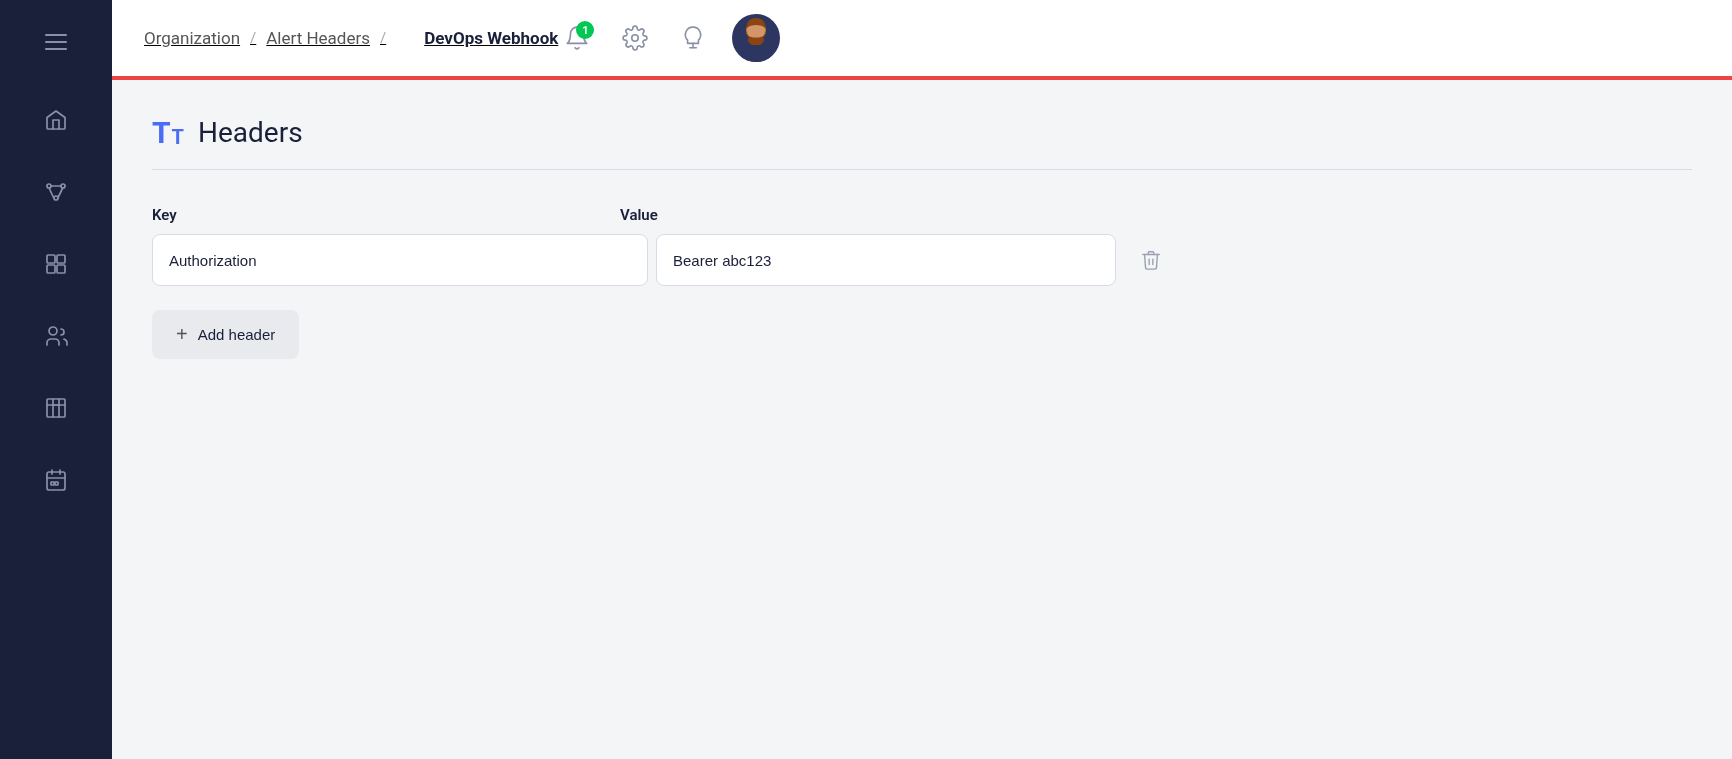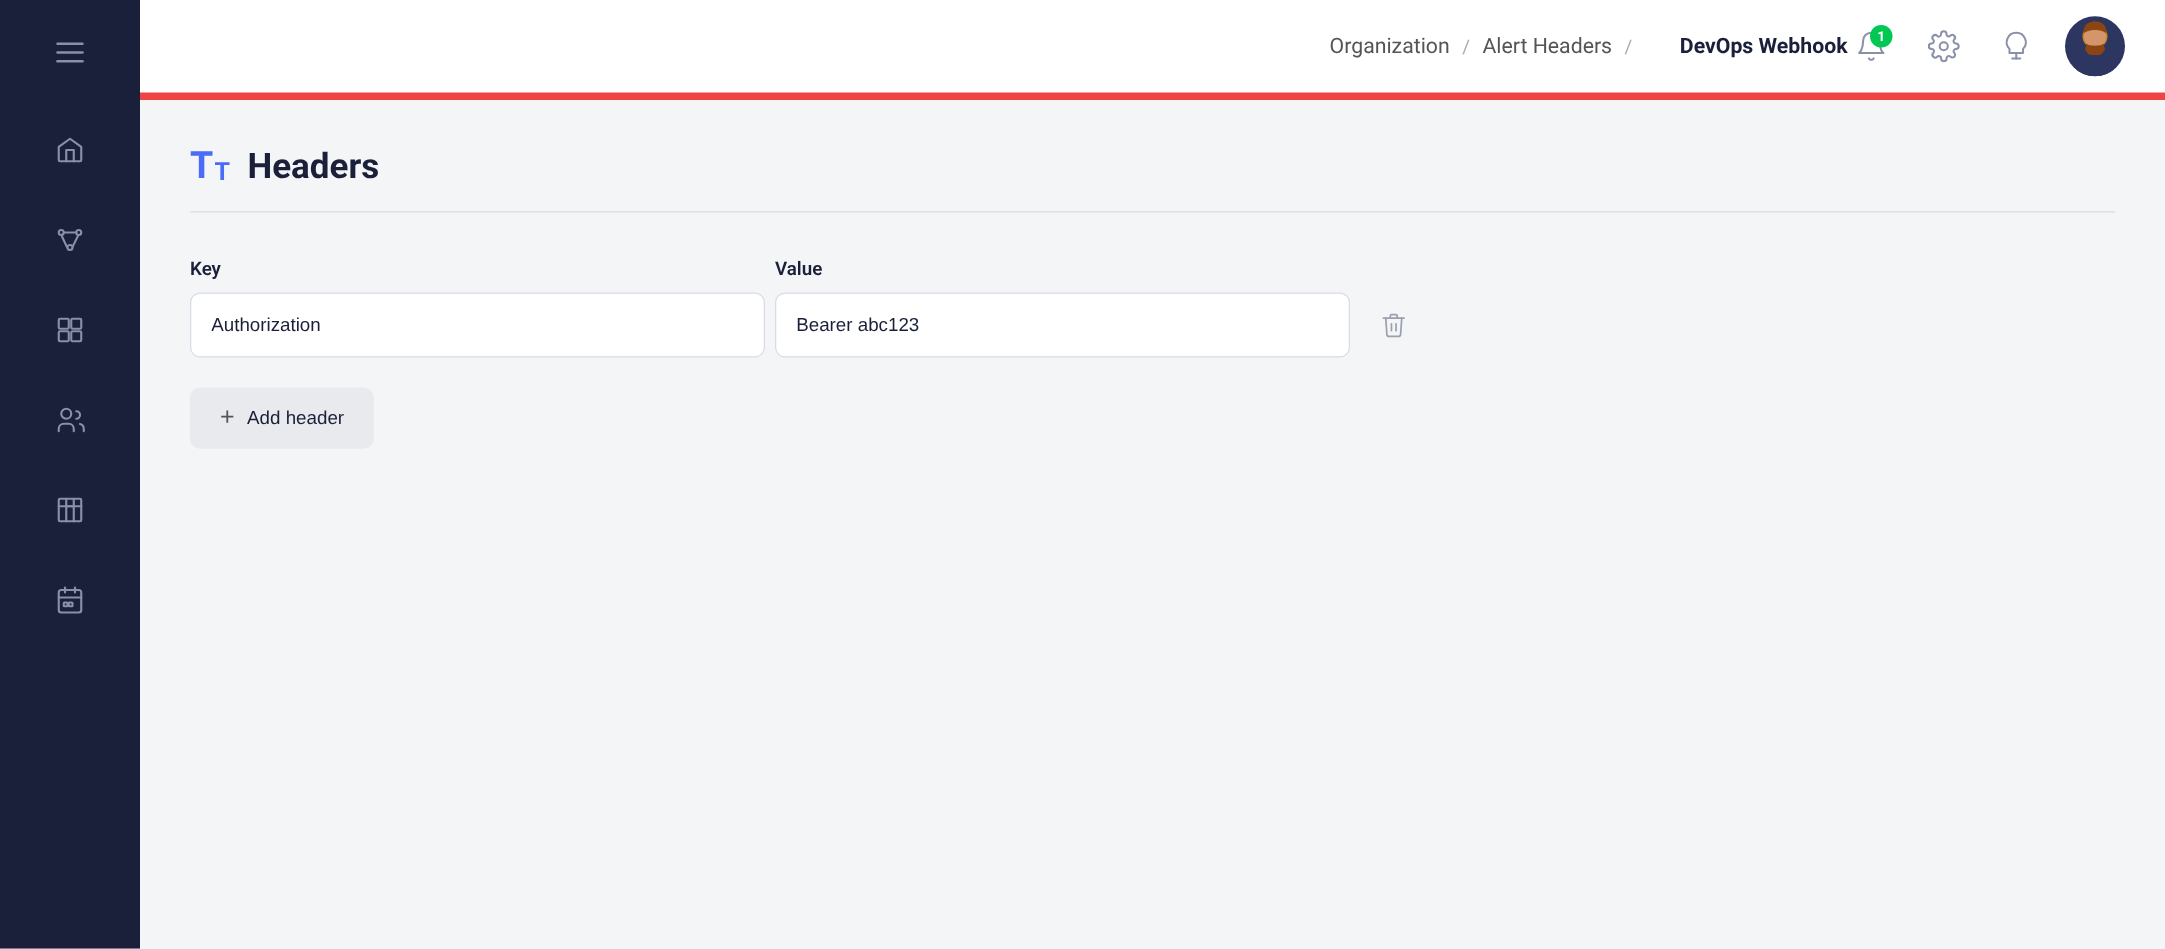--- a/index.html
+++ b/index.html
@@ -73,24 +73,25 @@
       flex-direction: column;
       overflow: hidden;
     }
 
     
     .topbar {
       background: #fff;
       height: 80px;
       display: flex;
       align-items: center;
-      justify-content: flex-end;
+      justify-content: flex-start;
       padding: 0 32px;
-      border-bottom: 6px solid #ef4444;
+      border-bottom: 4px solid #ef4444;
       flex-shrink: 0;
+      text-decoration: underline;
     }
     .breadcrumb {
       display: flex;
       align-items: center;
       gap: 10px;
       font-size: 17px;
       color: #555;
     }
     .breadcrumb-sep {
       color: #aaa;
@@ -169,21 +170,21 @@
       padding-bottom: 20px;
       border-bottom: 1px solid #d8dce6;
     }
     .section-icon {
       color: #4a6cf7;
       display: flex;
       align-items: flex-end;
     }
     .section-title {
       font-size: 28px;
-      font-weight: 700;
+      font-weight: 400;
       color: #1a1f3a;
     }
 
     
     .headers-form {
       background: #f4f5f7;
       margin-top: 10px;
     }
     .headers-columns {
       display: flex;
@@ -211,21 +212,21 @@
       height: 52px;
       border: 1.5px solid #d8dce6;
       border-radius: 8px;
       background: #fff;
       padding: 0 16px;
       font-size: 15px;
       color: #1a1f3a;
       outline: none;
     }
     .key-input {
-      width: 460px;
+      width: 496px;
     }
     .value-input {
       width: 460px;
     }
     .delete-btn {
       width: 38px;
       height: 38px;
       display: flex;
       align-items: center;
       justify-content: center;

